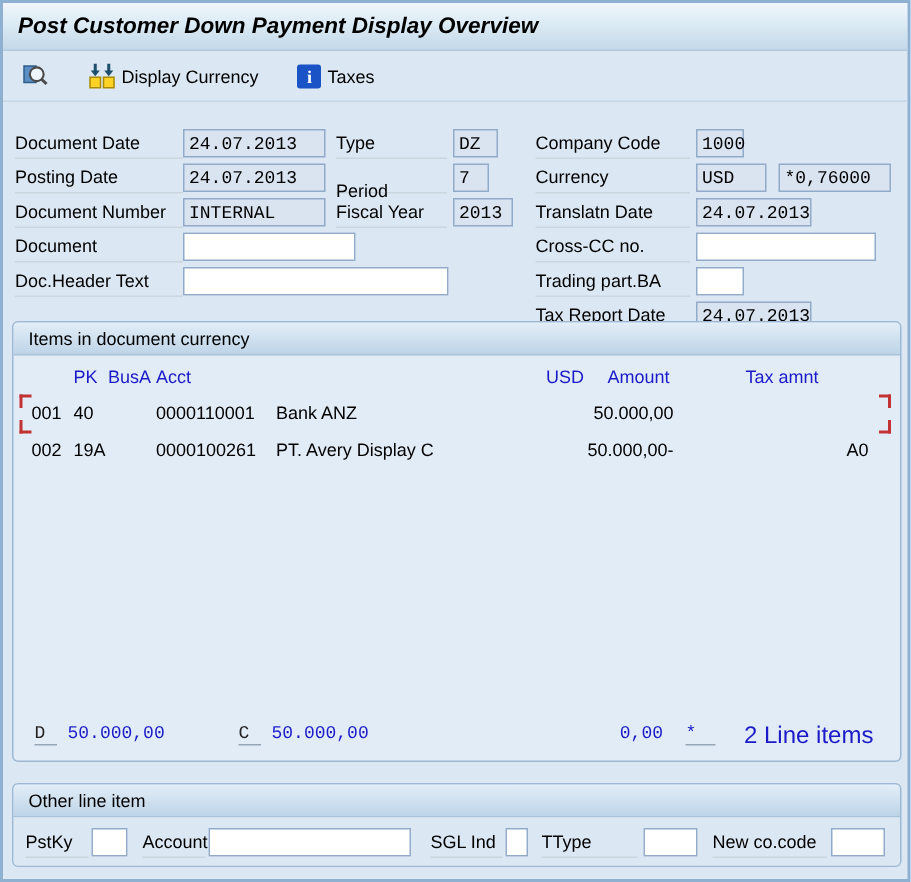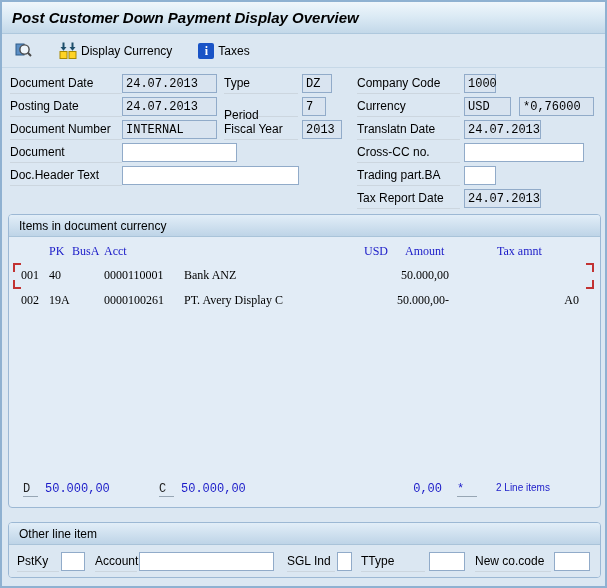--- a/index.html
+++ b/index.html
@@ -32,21 +32,21 @@
     font-family:inherit; font-size:12px; padding:2px 4px; cursor:default;
   }
   .ico { display:inline-flex; width:18px; height:18px; align-items:center; justify-content:center; }
   .i-badge {
     width:16px; height:16px; background:#1953c6; color:#fff;
     font-weight:bold; font-size:12px; border-radius:2px;
     display:flex; align-items:center; justify-content:center;
     font-family:"Liberation Serif","DejaVu Serif",serif;
   }
   .formarea { position:absolute; top:70px; left:0; right:0; height:140px; }
-  .fcol { position:absolute; top:0; }
+  .fcol { position:absolute; top:12px; }
   .frow { display:flex; align-items:center; height:23px; }
   .lbl {
     align-self:stretch; display:flex; align-items:center;
     border-bottom:1px solid #ccd6df; margin-bottom:1px;
   }
   .field {
     height:19px; border:1px solid #91abc9; background:#fff;
     font-family:"Liberation Mono","DejaVu Sans Mono",monospace;
     font-size:12px; padding:0 3px; display:flex; align-items:center;
   }
@@ -57,38 +57,38 @@
     background:#e2ecf6; overflow:hidden;
   }
   .gb-head {
     height:22px; background:linear-gradient(180deg,#e2eef8,#bed4e7);
     border-bottom:1px solid #a9c3d9;
     display:flex; align-items:center; padding:0 10px; font-size:12px;
   }
   .gb-body { position:relative; }
   .trow {
     position:absolute; left:0; right:0; height:20px;
-    font-family:Liberation Serif, serif; font-size:12px;
+    font-family:Liberation Sans, sans-serif; font-size:12px;
   }
   .trow span { position:absolute; white-space:pre; top:1px; }
   .thead { color:#1a1ac8; }
   .cnr { position:absolute; width:8px; height:9px; }
   .cnr.tl { border-top:2px solid #c23232; border-left:2px solid #c23232; }
   .cnr.bl { border-bottom:2px solid #c23232; border-left:2px solid #c23232; }
   .cnr.tr { border-top:2px solid #c23232; border-right:2px solid #c23232; }
   .cnr.br { border-bottom:2px solid #c23232; border-right:2px solid #c23232; }
   .totals {
     position:absolute; left:0; right:0; bottom:8px; height:18px;
     color:#1a1ac8;
     font-family:"Liberation Mono","DejaVu Sans Mono",monospace; font-size:12px;
   }
   .totals span { position:absolute; top:0; }
   .ind { color:#222; border-bottom:1px solid #97a6b4; padding-right:8px; }
   .star { color:#1a1ac8; border-bottom:1px solid #97a6b4; width:20px; }
-  .sans { font-family:"Liberation Sans","DejaVu Sans",sans-serif; font-size:10px; }
+  .sans { font-family:"Liberation Sans","DejaVu Sans",sans-serif; font-size:16px; }
   .olbl {
     position:absolute; top:6px; height:21px; display:flex; align-items:center;
     border-bottom:1px solid #ccd6df;
   }
   .oin { position:absolute; top:7px; }
 </style>
 </head>
 <body>
 
 <div class="window">

